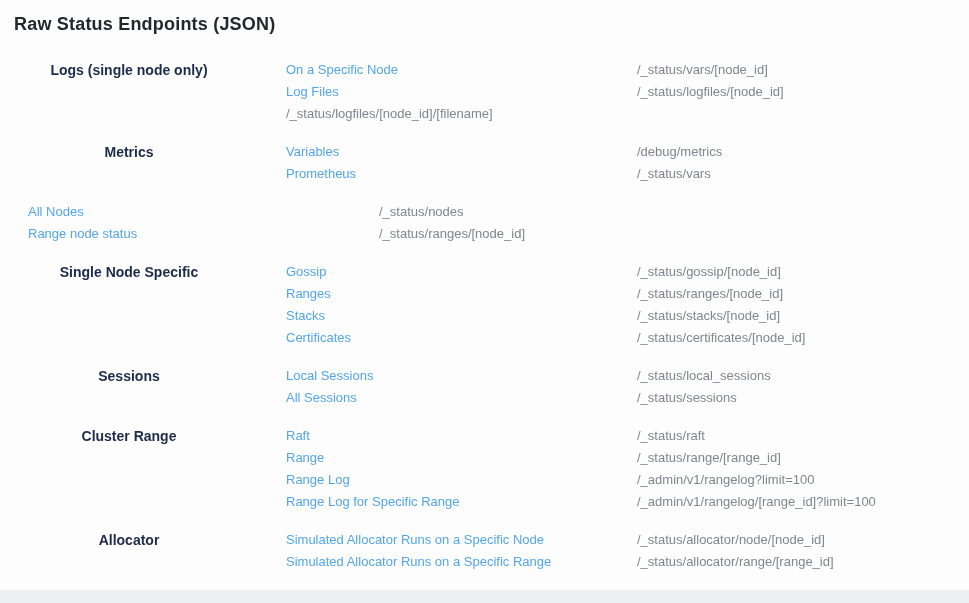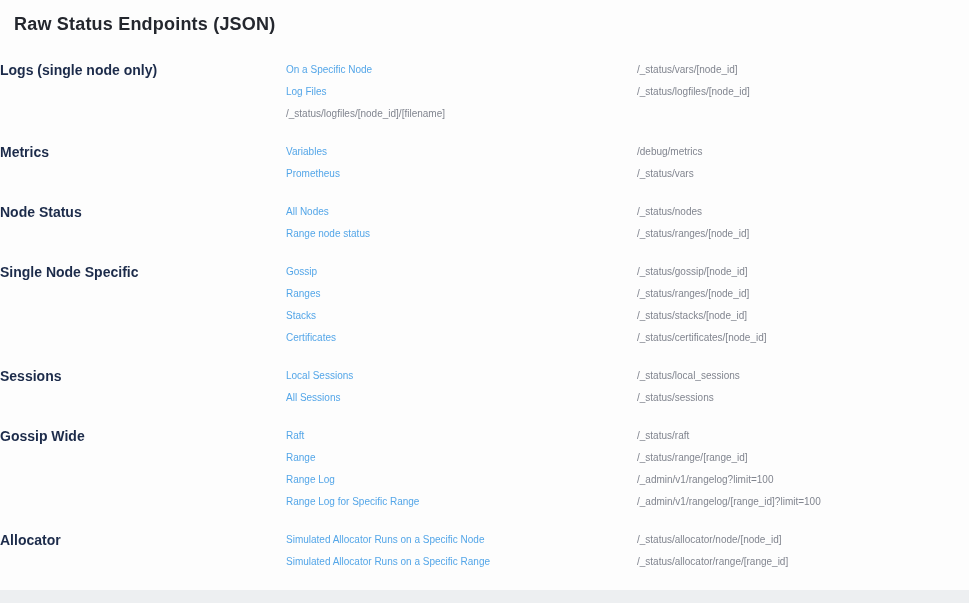--- a/index.html
+++ b/index.html
@@ -24,33 +24,33 @@
   .endpoints-table {
     margin-top: 24px;
   }
   .section {
     display: flex;
     margin-bottom: 16px;
   }
   .cat {
     flex: none;
     width: 258px;
-    text-align: left;
+    text-align: center;
     font-size: 14px;
     line-height: 22px;
     font-weight: 600;
     color: var(--cat, #1c2b4a);
   }
   .rows {
     flex: 1;
     margin-left: 28px;
   }
   .row {
     display: flex;
-    font-size: 10px;
+    font-size: 13px;
     line-height: 22px;
     align-items: flex-end;
   }
   .link {
     flex: none;
     width: 351px;
     color: var(--link, #54a6e8);
     text-decoration: none;
     cursor: pointer;
   }
@@ -95,21 +95,20 @@
             <a class="link">Variables</a>
             <div class="path">/debug/metrics</div>
           </div>
           <div class="row">
             <a class="link">Prometheus</a>
             <div class="path">/_status/vars</div>
           </div>
         </div>
       </div>
       <div class="section">
-        <div class="cat">Node Status</div>
         <div class="rows">
           <div class="row">
             <a class="link">All Nodes</a>
             <div class="path">/_status/nodes</div>
           </div>
           <div class="row">
             <a class="link">Range node status</a>
             <div class="path">/_status/ranges/[node_id]</div>
           </div>
         </div>
@@ -142,21 +141,21 @@
             <a class="link">Local Sessions</a>
             <div class="path">/_status/local_sessions</div>
           </div>
           <div class="row">
             <a class="link">All Sessions</a>
             <div class="path">/_status/sessions</div>
           </div>
         </div>
       </div>
       <div class="section">
-        <div class="cat">Gossip Wide</div>
+        <div class="cat">Cluster Range</div>
         <div class="rows">
           <div class="row">
             <a class="link">Raft</a>
             <div class="path">/_status/raft</div>
           </div>
           <div class="row">
             <a class="link">Range</a>
             <div class="path">/_status/range/[range_id]</div>
           </div>
           <div class="row">

